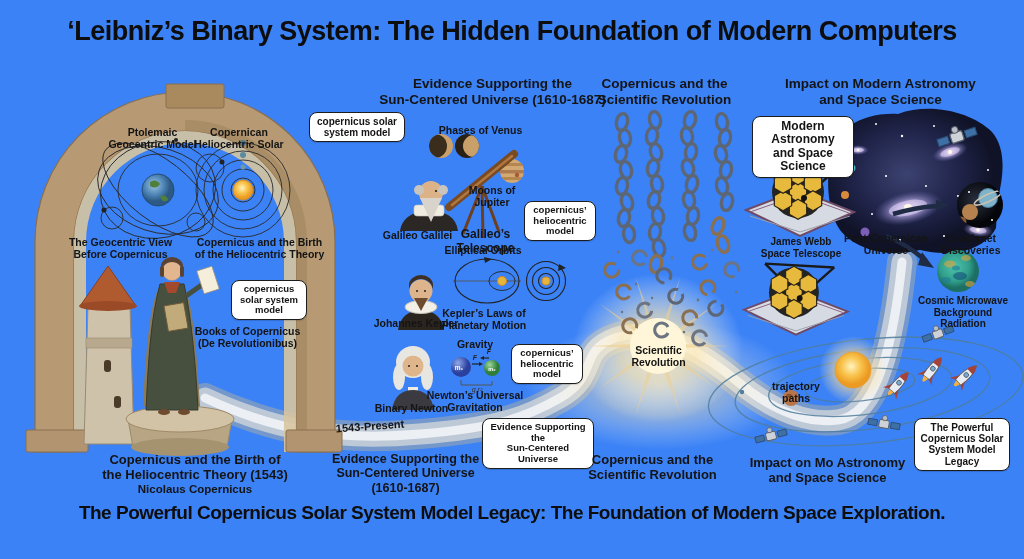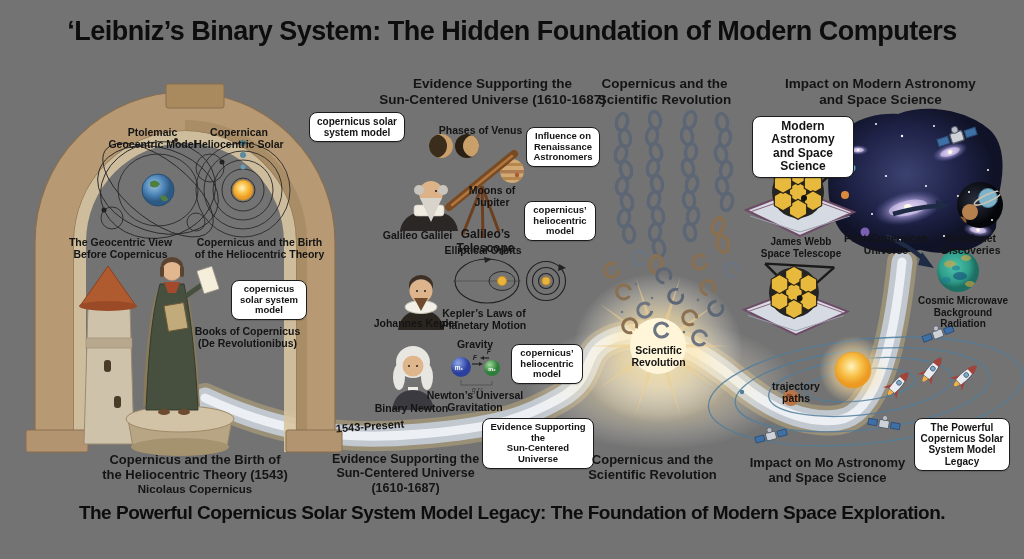--- a/index.html
+++ b/index.html
@@ -1,16 +1,16 @@
 <!DOCTYPE html>
 <html><head>
 <meta charset="utf-8">
 <style>
   html,body{margin:0;padding:0;background:#fff;}
-  #stage{position:relative;width:1024px;height:559px;background:#737373;overflow:hidden;
+  #stage{position:relative;width:1024px;height:559px;background:#3b82f6;overflow:hidden;
          font-family:"Liberation Sans",sans-serif;color:#111;}
   #art{position:absolute;left:0;top:0;z-index:1;}
   .lbl{position:absolute;z-index:3;font-weight:bold;text-align:center;white-space:pre-line;
        line-height:1.15;color:#141414;}
   .note-box{position:absolute;z-index:3;font-weight:bold;text-align:center;white-space:pre-line;
        line-height:1.12;background:#fff;border:1.6px solid #1c1c1c;border-radius:8px;
        padding:3px 5px;color:#141414;box-shadow:0 1px 1px rgba(0,0,0,.15);}
   .title{position:absolute;z-index:3;width:1024px;text-align:center;font-weight:bold;
        letter-spacing:-0.5px;color:#0d0d0d;}
   #main-title{top:16px;font-size:27px;}
@@ -473,23 +473,20 @@
 model</div>
 <div class="lbl" style="left:190px;top:325px;width:115px;font-size:10.5px;">Books of Copernicus
 (De Revolutionibus)</div>
 <div class="lbl caption" style="left:70px;top:453px;width:250px;">Copernicus and the Birth of
 the Heliocentric Theory (1543)</div>
 <div class="lbl" style="left:70px;top:483px;width:250px;font-size:11.5px;">Nicolaus Copernicus</div>
 
 <div class="lbl h2" style="left:375px;top:76px;width:235px;">Evidence Supporting the
 Sun-Centered Universe (1610-1687)</div>
 <div class="lbl" style="left:428px;top:124px;width:105px;font-size:10.5px;">Phases of Venus</div>
-<div class="note-box" style="left:526px;top:127px;width:62px;font-size:9.5px;">Influence on
-Renaissance
-Astronomers</div>
 <div class="lbl" style="left:460px;top:184px;width:64px;font-size:10.5px;">Moons of
 Jupiter</div>
 <div class="note-box" style="left:524px;top:201px;width:60px;font-size:9.5px;">copernicus’
 heliocentric
 model</div>
 <div class="lbl" style="left:375px;top:229px;width:85px;font-size:10.5px;">Galileo Galilei</div>
 <div class="lbl" style="left:438px;top:228px;width:95px;font-size:12px;">Galileo’s Telescope</div>
 <div class="lbl" style="left:432px;top:244px;width:102px;font-size:10.5px;">Elliptical Orbits</div>
 <div class="lbl" style="left:432px;top:307px;width:104px;font-size:10.5px;">Kepler’s Laws of
 Planetary Motion</div>

